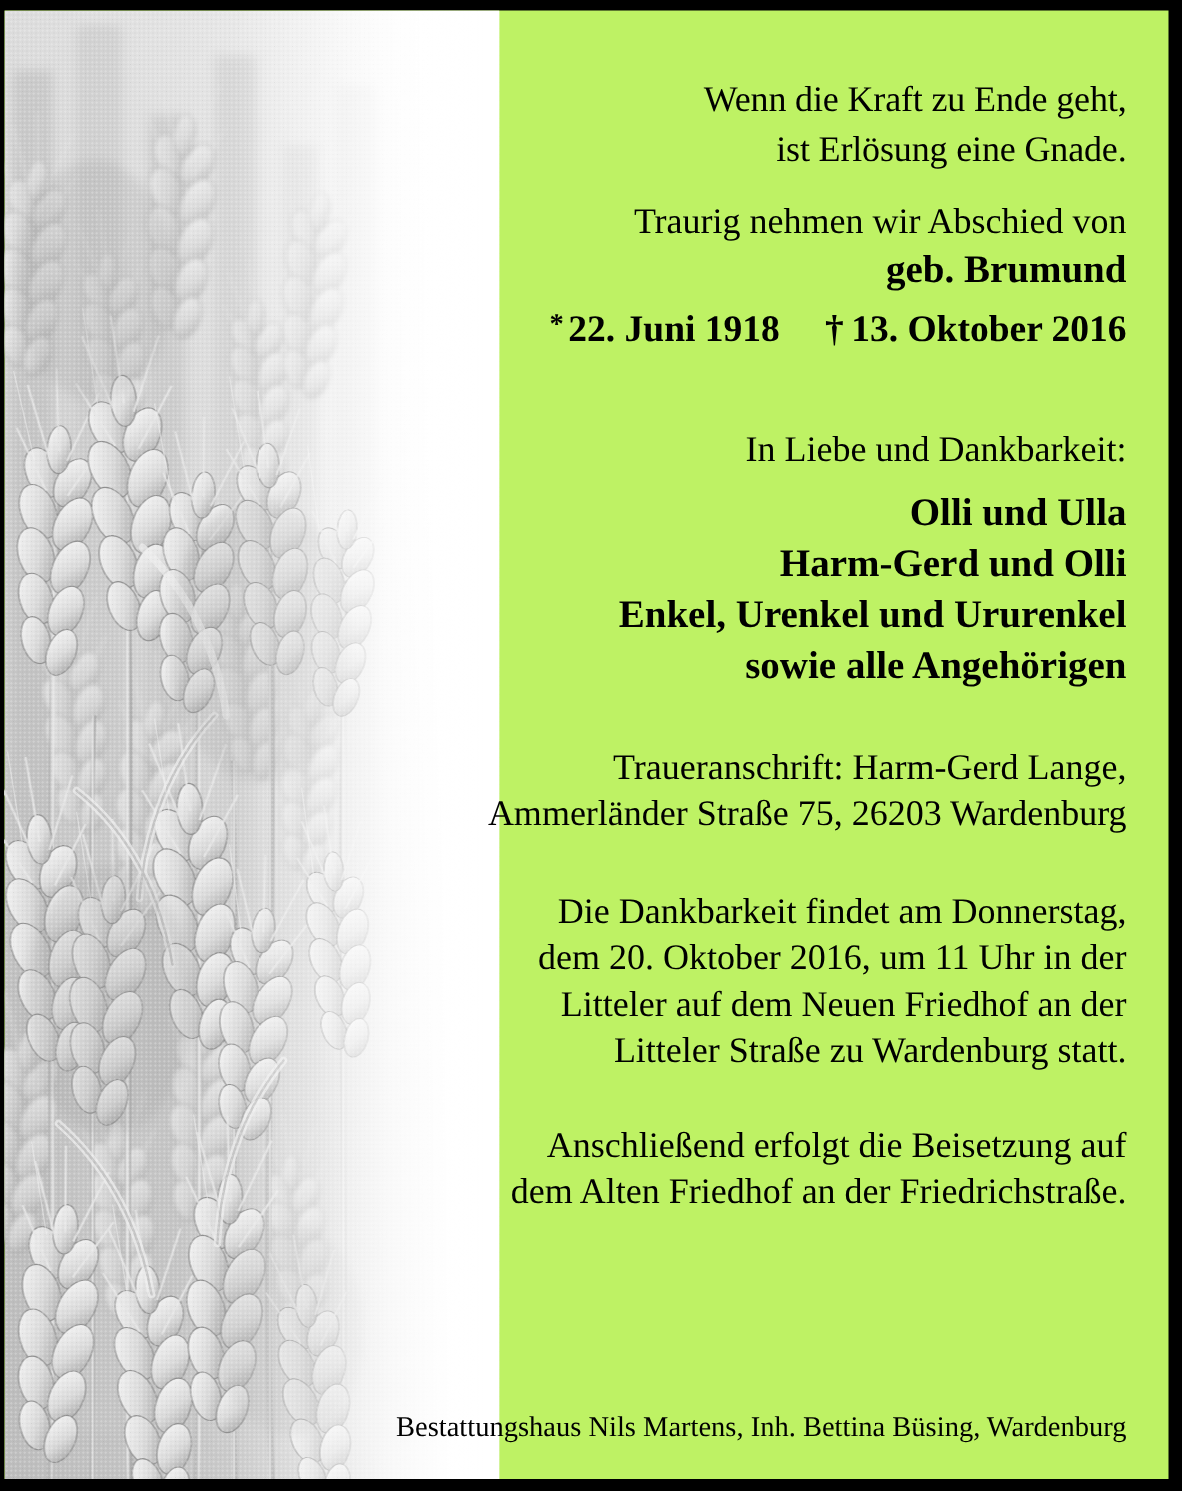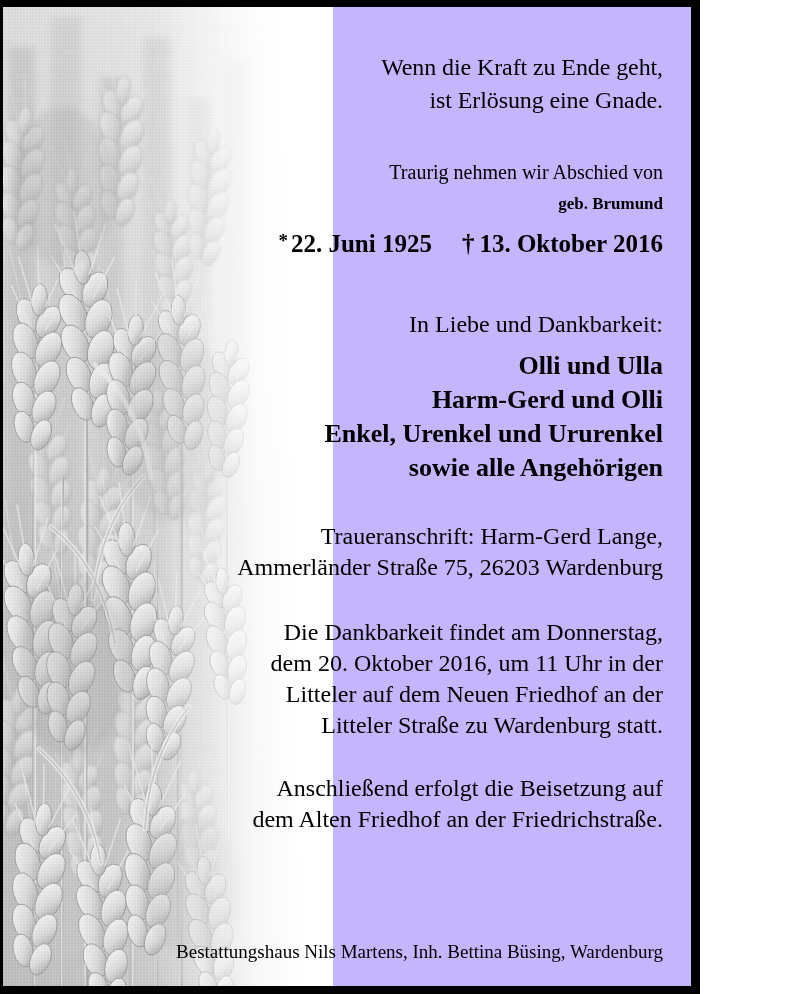--- a/index.html
+++ b/index.html
@@ -11,23 +11,23 @@
   body {
     width: 800px;
     height: 994px;
     font-family: "Liberation Serif", "DejaVu Serif", serif;
     -webkit-font-smoothing: none;
   }
 
   .obituary-card {
     position: relative;
     box-sizing: border-box;
-    width: 700px;
+    width: 788px;
     height: 994px;
-    background: #c4b5fd;
+    background: #bef264;
     border-top: 7px solid #000000;
     border-bottom: 8px solid #000000;
     border-left: 3px solid #000000;
     border-right: 9px solid #000000;
     overflow: hidden;
   }
 
   
   .photo-layer {
     position: absolute;
@@ -81,38 +81,38 @@
   }
 
   .verse {
     font-size: 24px;
     line-height: 33px;
     letter-spacing: -0.1px;
   }
   .verse-line { white-space: nowrap; }
 
   .farewell {
-    margin-top: 40px;
-    font-size: 20px;
+    margin-top: 16px;
+    font-size: 24px;
     line-height: 30px;
     white-space: nowrap;
   }
 
   .deceased-name {
     margin-top: 18px;
     font-size: 55px;
     font-weight: bold;
     line-height: 62px;
     letter-spacing: -0.5px;
     white-space: nowrap;
   }
 
   .maiden-name {
     margin-top: 2px;
-    font-size: 17px;
+    font-size: 26px;
     font-weight: bold;
     line-height: 30px;
     white-space: nowrap;
   }
 
   .dates-row {
     margin-top: 6px;
     font-size: 25px;
     font-weight: bold;
     line-height: 32px;
@@ -343,21 +343,21 @@
       <div class="verse-line">Wenn die Kraft zu Ende geht,</div>
       <div class="verse-line">ist Erlösung eine Gnade.</div>
     </div>
 
     <div class="farewell">Traurig nehmen wir Abschied von</div>
 
 
     <div class="maiden-name">geb. Brumund</div>
 
     <div class="dates-row">
-      <span class="date-birth"><span class="sym-star">*</span><span>22. Juni 1925</span></span><span><span class="sym-cross">†</span><span>13. Oktober 2016</span></span>
+      <span class="date-birth"><span class="sym-star">*</span><span>22. Juni 1918</span></span><span><span class="sym-cross">†</span><span>13. Oktober 2016</span></span>
     </div>
 
     <div class="gratitude-intro">In Liebe und Dankbarkeit:</div>
 
     <div class="mourners">
       <div class="mourner-line">Olli und Ulla</div>
       <div class="mourner-line">Harm-Gerd und Olli</div>
       <div class="mourner-line">Enkel, Urenkel und Ururenkel</div>
       <div class="mourner-line">sowie alle Angehörigen</div>
     </div>

